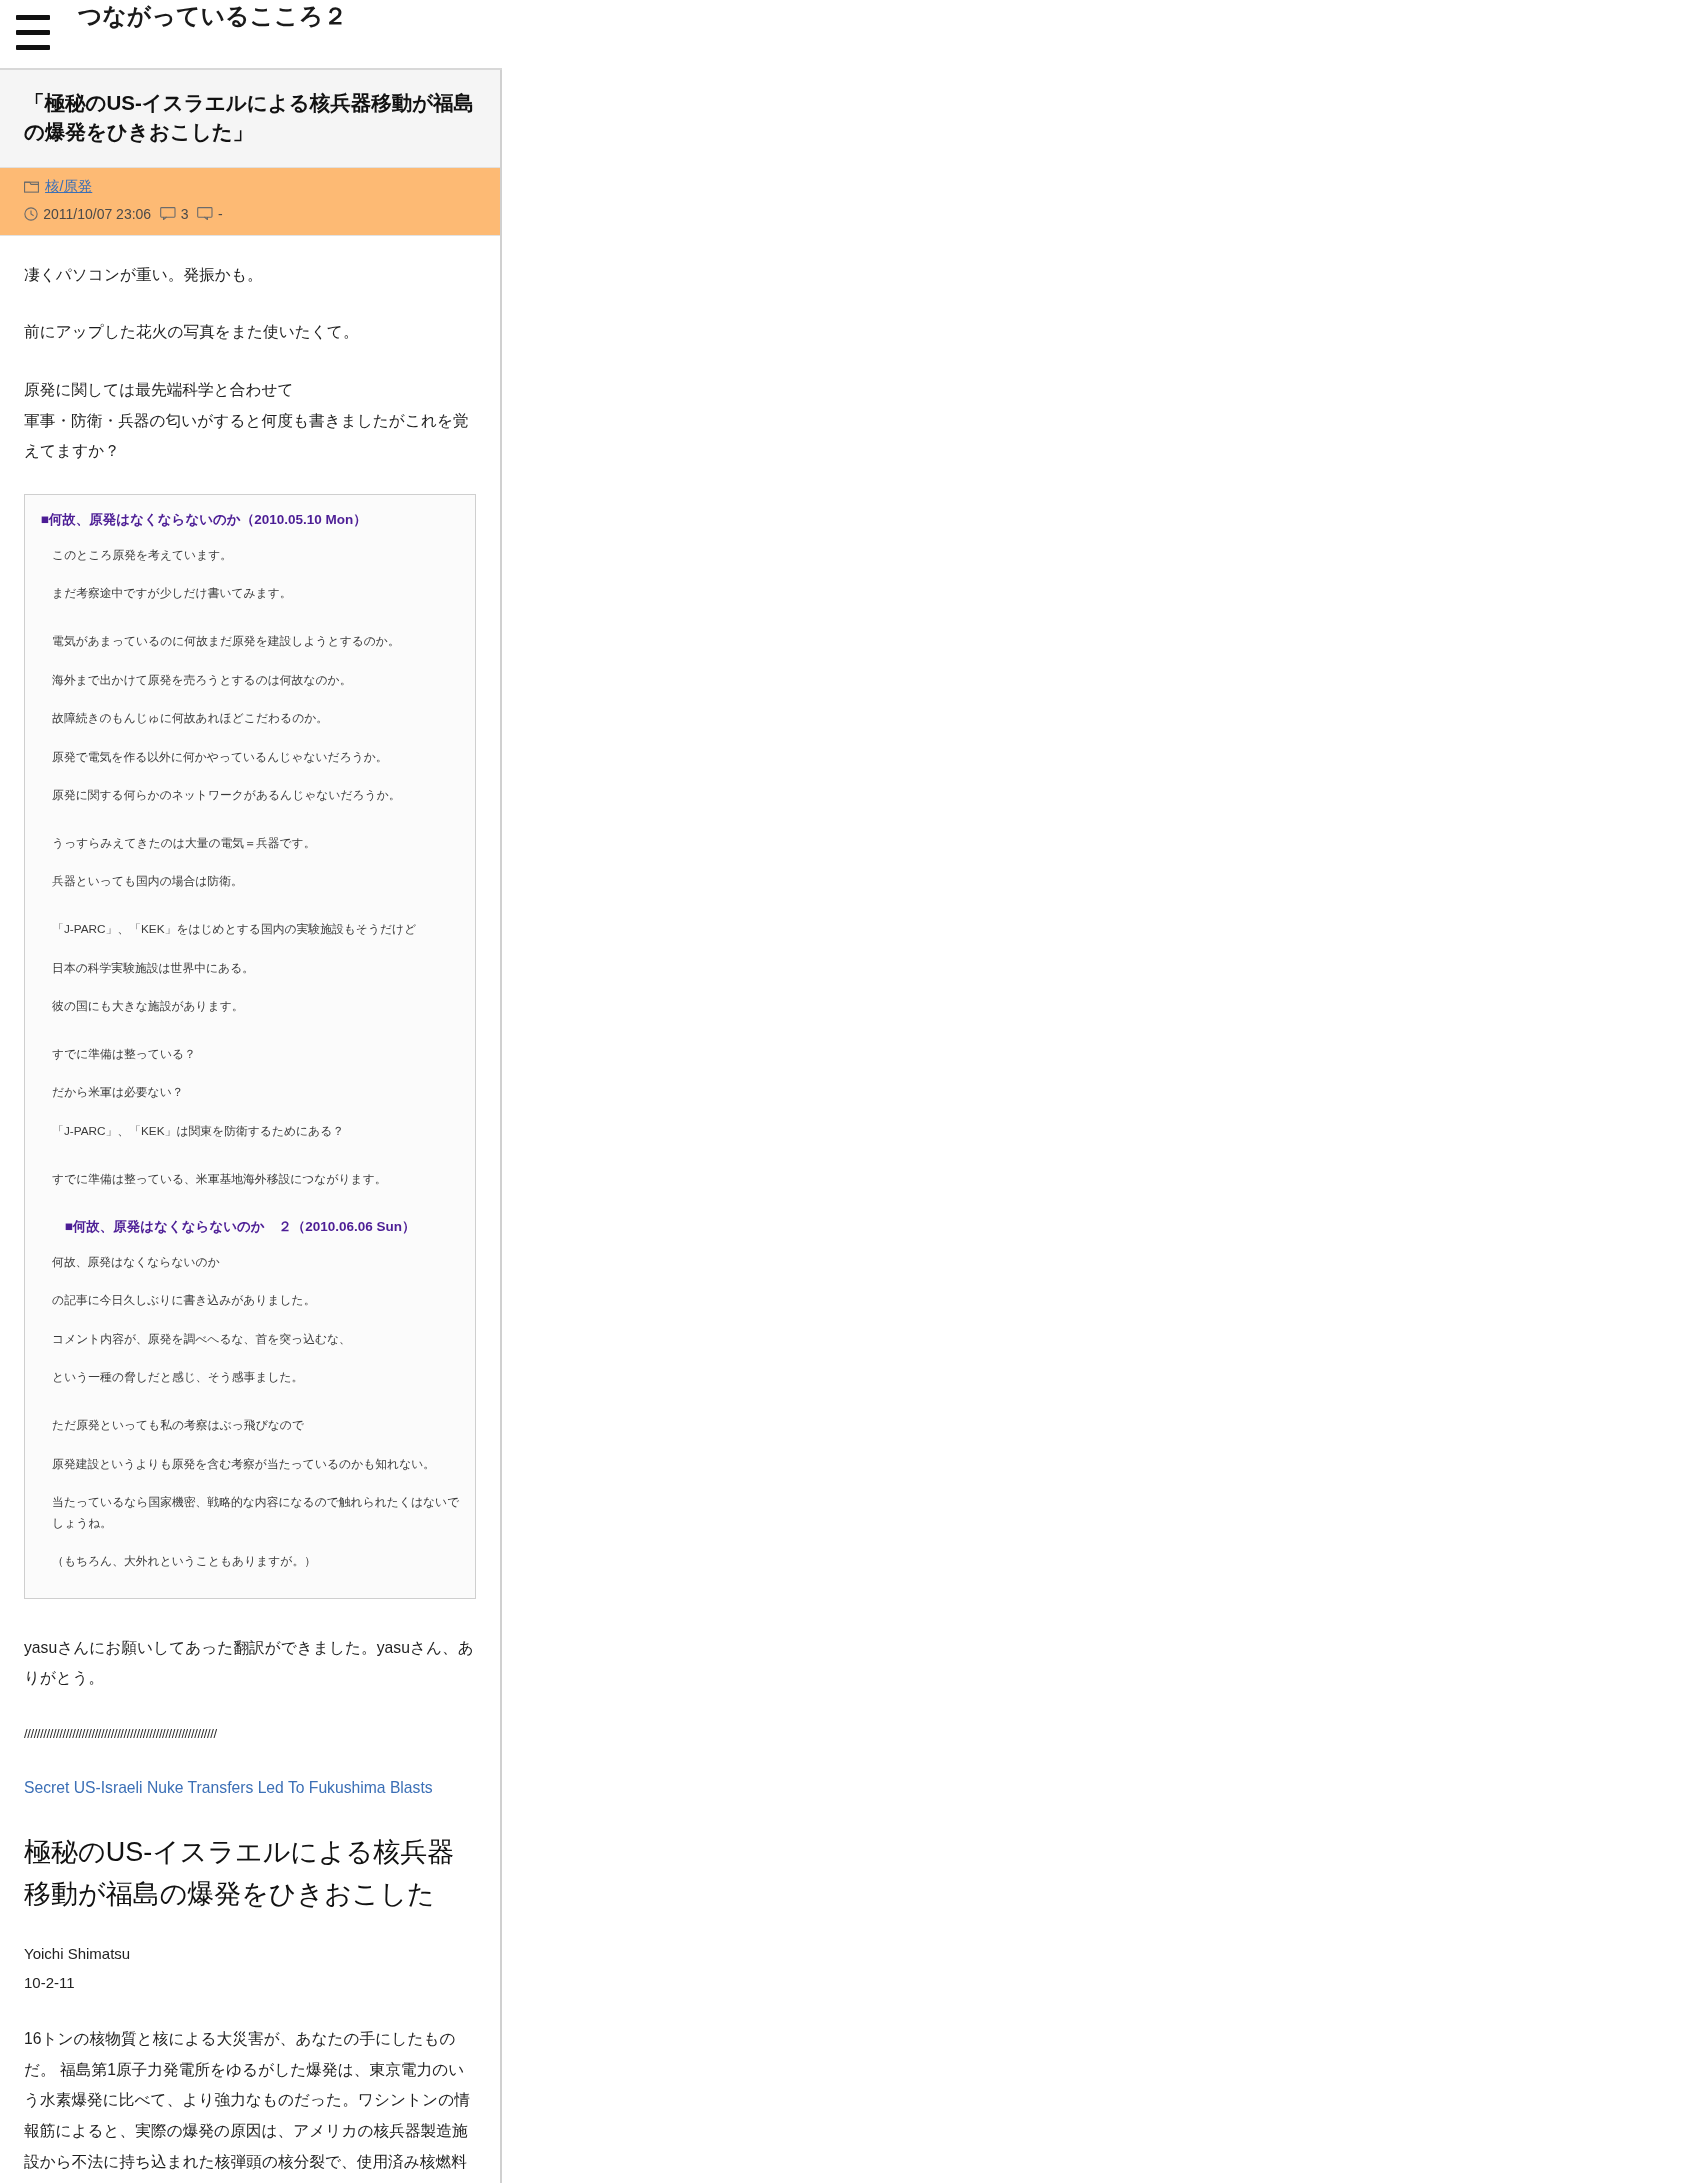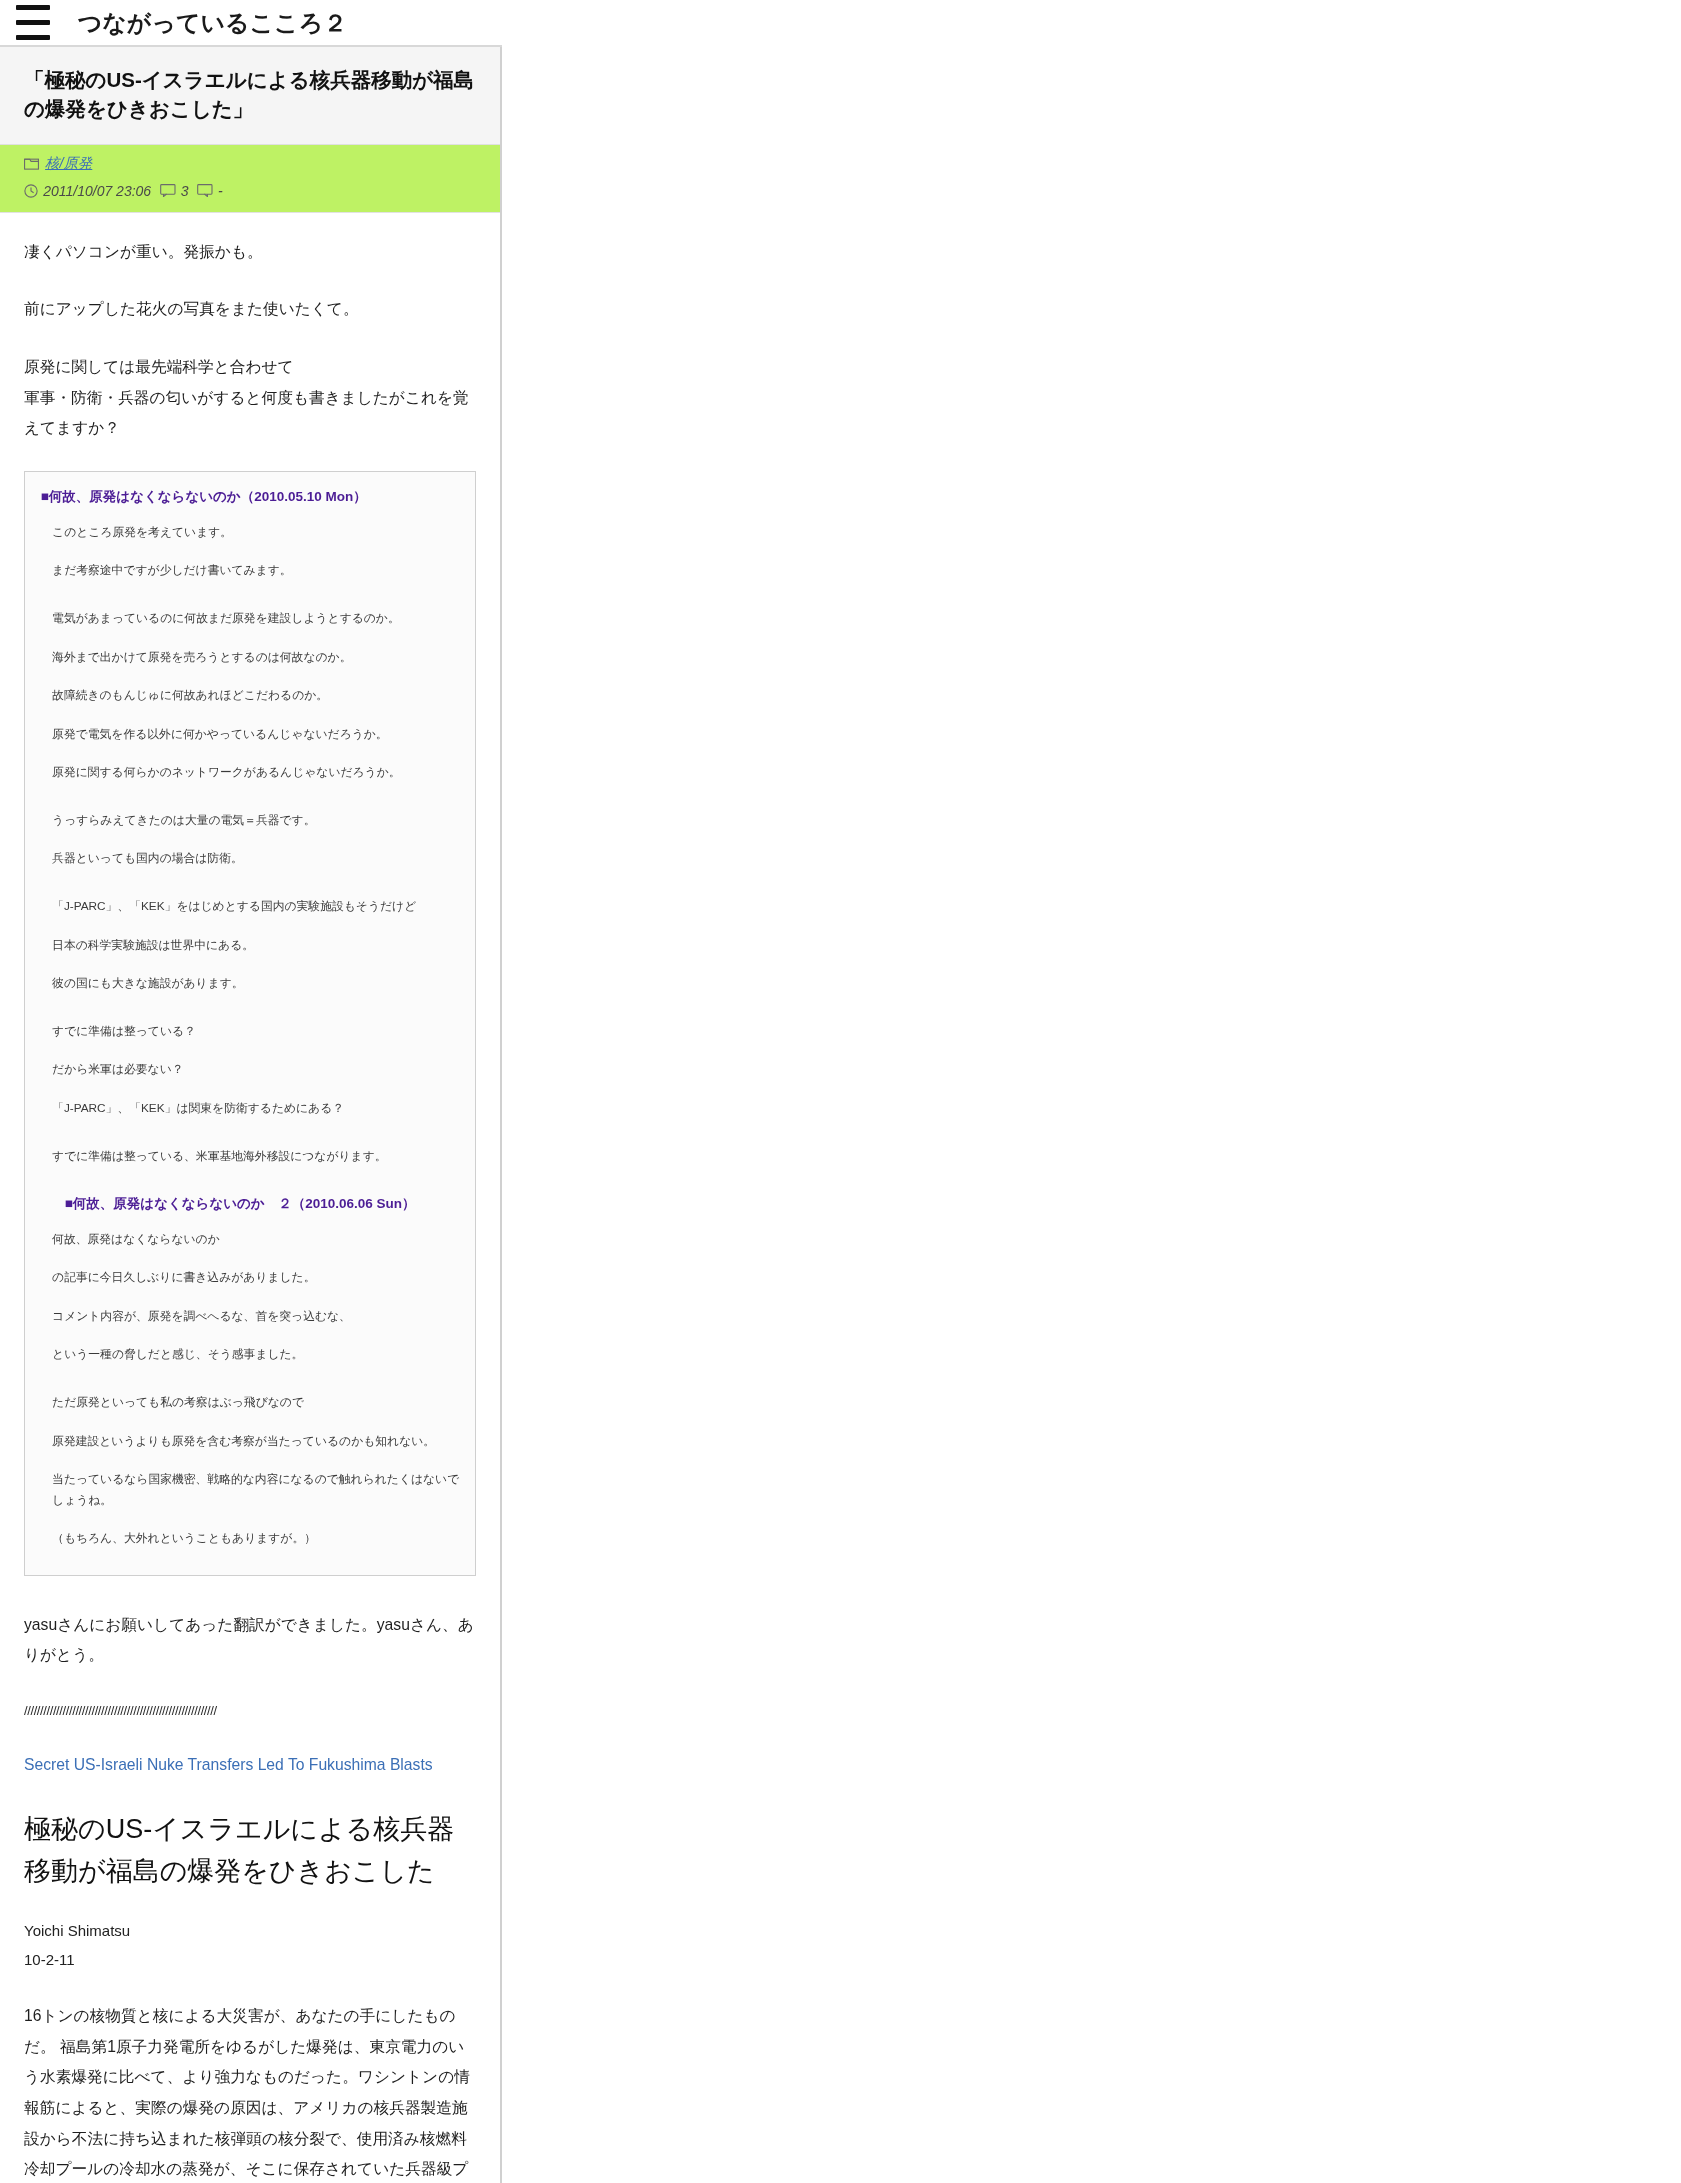--- a/index.html
+++ b/index.html
@@ -12,25 +12,24 @@
   body {
     width: 1682px;
   }
   .page {
     width: 1682px;
     background: #ffffff;
     position: relative;
   }
   
   .topbar {
-    height: 47px;
+    height: 70px;
     background: #ffffff;
     border-bottom: 2.2px solid #d8d8d8;
     display: flex;
-    align-items: center;
     width: 502px;
   }
   .menu-btn {
     width: 65px;
     height: 65px;
     display: flex;
     flex-direction: column;
     justify-content: center;
     align-items: center;
     gap: 9.6px;
@@ -64,24 +63,23 @@
     padding: 17.5px 24px 19.6px 24px;
   }
   .article-title {
     font-size: 20.5px;
     font-weight: bold;
     line-height: 1.45;
     color: #111111;
     margin: 0;
   }
   .meta-bar {
-    background: #bef264;
+    background: #fdba74;
     border-bottom: 1.3px solid #e2e2e2;
     padding: 9.6px 24px 13px 24px;
-    font-style: italic;
   }
   .category-row {
     display: flex;
     align-items: center;
     gap: 6.1px;
     margin-bottom: 9.6px;
   }
   .category-link {
     color: #3b6fb6;
     font-size: 14.4px;

